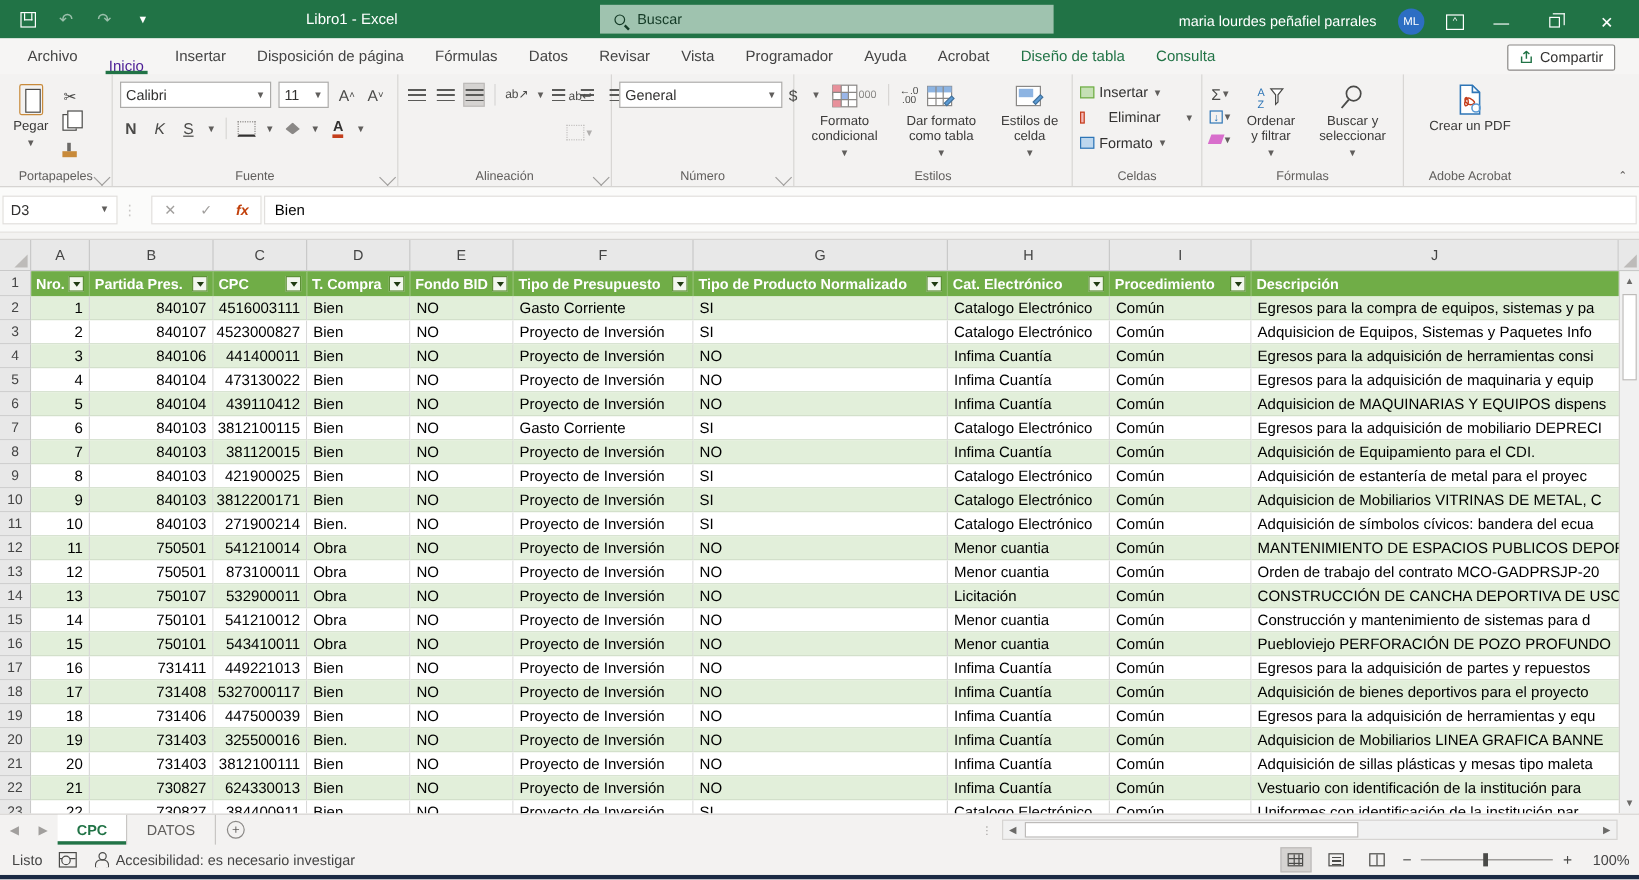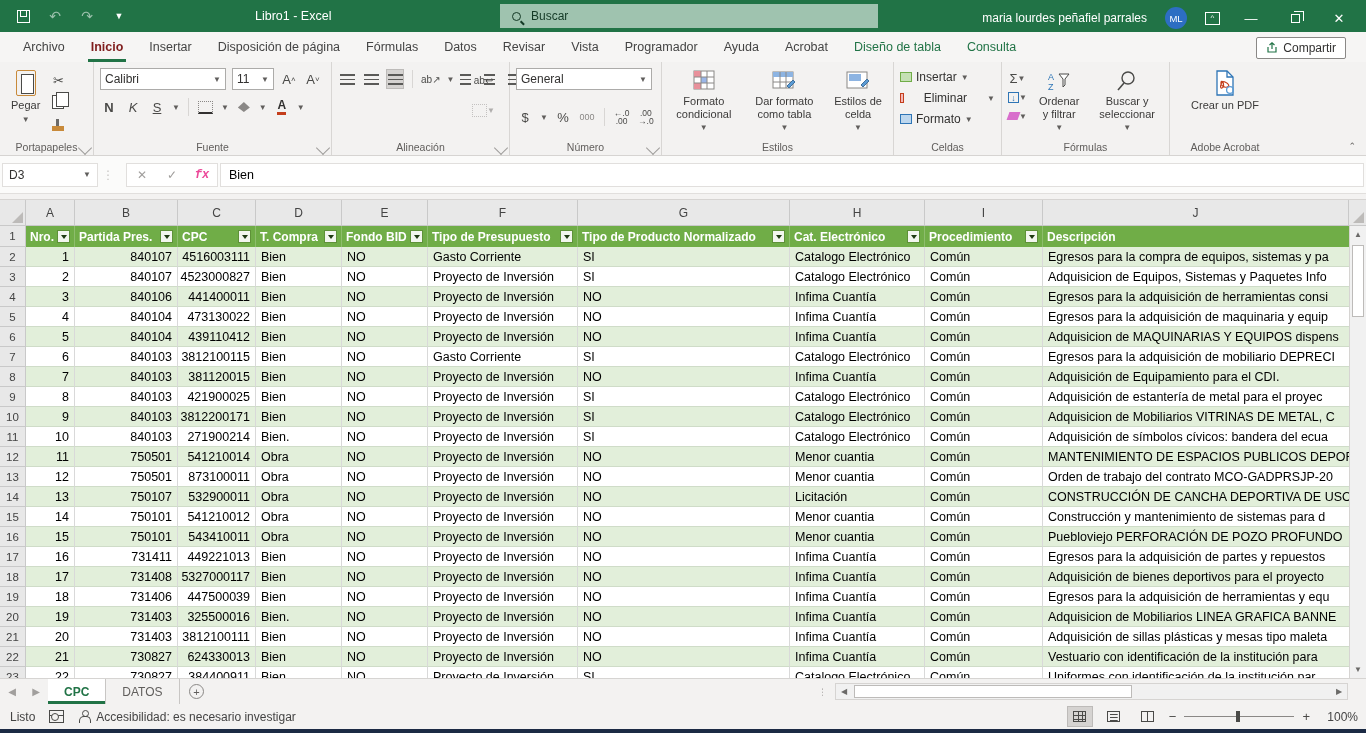--- a/index.html
+++ b/index.html
@@ -22,21 +22,21 @@
   .username { font-size:12px; }
   .avatar { width:22px; height:22px; border-radius:50%; background:#2D6EC3; color:#fff; font-size:9.5px; display:flex; align-items:center; justify-content:center; }
   .ribopt { width:15px; height:13px; border:1.4px solid #fff; display:flex; align-items:center; justify-content:center; font-size:8px; line-height:1; }
   .winbtn { width:26px; height:30px; display:flex; align-items:center; justify-content:center; font-size:13px; }
   .restore-ic { width:9px; height:9px; border:1.2px solid #fff; position:relative; }
   .restore-ic:before { content:""; position:absolute; left:2px; top:-4px; width:9px; height:9px; border:1.2px solid #fff; border-left:none; border-bottom:none; }
 
   
   .tabrow { height:30px; background:#F6F5F4; display:flex; align-items:stretch; padding-left:10px; position:relative; }
   .rtab { padding:0 13px; display:flex; align-items:center; font-size:12.5px; color:#444; cursor:default; position:relative; }
-  .rtab.active { font-weight:bold; color:#7f1d1d; }
+  .rtab.active { font-weight:normal; color:#4c1d95;align-items:flex-end; }
   .rtab.active:after { content:""; position:absolute; left:10px; right:10px; bottom:0; height:3px; background:#217346; }
   .rtab.ctx { color:#217346; }
   .share-btn { position:absolute; right:20px; top:5px; height:22px; border:1px solid #8A8886; background:#fff; border-radius:2px; display:flex; align-items:center; gap:5px; padding:0 9px; font-size:12px; color:#323130; }
 
   
   .ribbon { height:94px; background:#F3F2F1; display:flex; align-items:stretch; border-bottom:1px solid #D6D4D2; position:relative; }
   .rgroup { position:relative; border-right:1px solid #D8D6D4; padding:4px 6px 16px 6px; display:flex; gap:4px; }
   .glabel { position:absolute; bottom:2px; left:0; right:0; text-align:center; font-size:10.5px; color:#605E5C; }
   .launcher { position:absolute; bottom:2px; right:3px; width:10px; height:10px; border-left:1px solid #8A8886; border-top:1px solid #8A8886; transform:rotate(225deg); opacity:.8; }
   .bigbtn { display:flex; flex-direction:column; align-items:center; justify-content:flex-start; gap:3px; padding:4px 5px; font-size:11px; color:#3B3A39; text-align:center; line-height:1.15; }
@@ -62,21 +62,21 @@
   .sq { display:inline-block; }
   .vline { width:1px; background:#D8D6D4; margin:2px 2px; }
   .ribbon-collapse { position:absolute; right:10px; bottom:4px; font-size:9px; color:#605E5C; }
 
   
   .formulabar { height:38px; background:#FBFBFA; border-bottom:1px solid #E1DFDD; display:flex; align-items:center; padding:5px 2px; gap:2px; }
   .namebox { width:96px; height:24px; background:#fff; border:1px solid #E1DFDD; display:flex; align-items:center; padding:0 6px; font-size:12px; }
   .namebox .chev { margin-left:auto; }
   .fxbtns { display:flex; align-items:center; height:24px; background:#fff; border:1px solid #E1DFDD; margin-left:8px; }
   .fxbtns span { width:30px; text-align:center; color:#A19F9D; font-size:12px; }
-  .fxbtns .fx { color:#ec4899; font-family:Liberation Mono, monospace; font-style:italic; font-weight:bold; }
+  .fxbtns .fx { color:#c2410c; font-family:Liberation Sans, sans-serif; font-style:italic; font-weight:bold; }
   .fml { flex:1; height:24px; background:#fff; border:1px solid #E1DFDD; display:flex; align-items:center; padding:0 8px; font-size:12.5px; color:#000; }
   .gapstrip { height:6px; background:#F3F2F1; border-bottom:1px solid #D6D4D2; }
 
   
   .grid { position:relative; height:478px; background:#fff; overflow:hidden; }
   .letters { display:flex; height:26px; background:#E8E8E8; border-bottom:1px solid #C9C9C9; }
   .letters .lc { border-right:1px solid #C9C9C9; display:flex; align-items:center; justify-content:center; color:#444; font-size:12px; }
   .corner { background:#E8E8E8; position:relative; }
   .corner:after { content:""; position:absolute; right:2px; bottom:2px; border-left:11px solid transparent; border-bottom:11px solid #BDBBB9; }
   .cw0{width:26px;flex:none} .cw1{width:49px;flex:none} .cw2{width:103px;flex:none} .cw3{width:78px;flex:none}
@@ -324,21 +324,21 @@
         <span class="icbtn" style="font-size:10px"><span>ab</span>↩</span>
         <span class="icbtn" style="opacity:.45">
             <span class="border-ic" style="border-bottom:1px dotted #8A8886"></span>
             <span class="chev">▼</span>
           </span>
       </div>
       <div class="glabel">Alineación</div>
       <div class="launcher"></div>
     </div>
 
-    <div class="rgroup" style="width:152px;flex-direction:column;gap:12px">
+    <div class="rgroup" style="width:152px;flex-direction:row;gap:0">
       <div class="minirow">
         <div class="combo" style="width:136px">
             <span>General</span>
             <span class="chev">▼</span>
           </div>
       </div>
       <div class="minirow">
         <span class="icbtn">$</span>
         <span class="chev">▼</span>
         <span class="icbtn">%</span>

